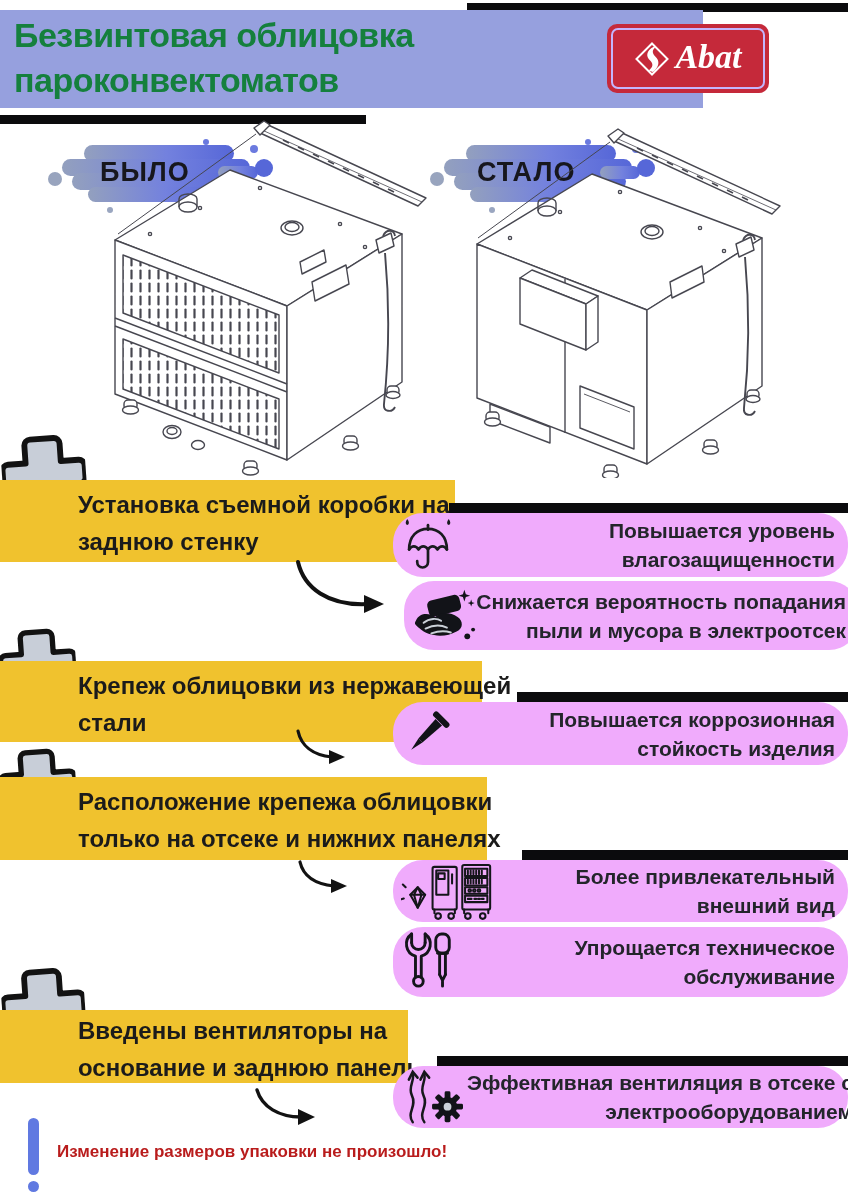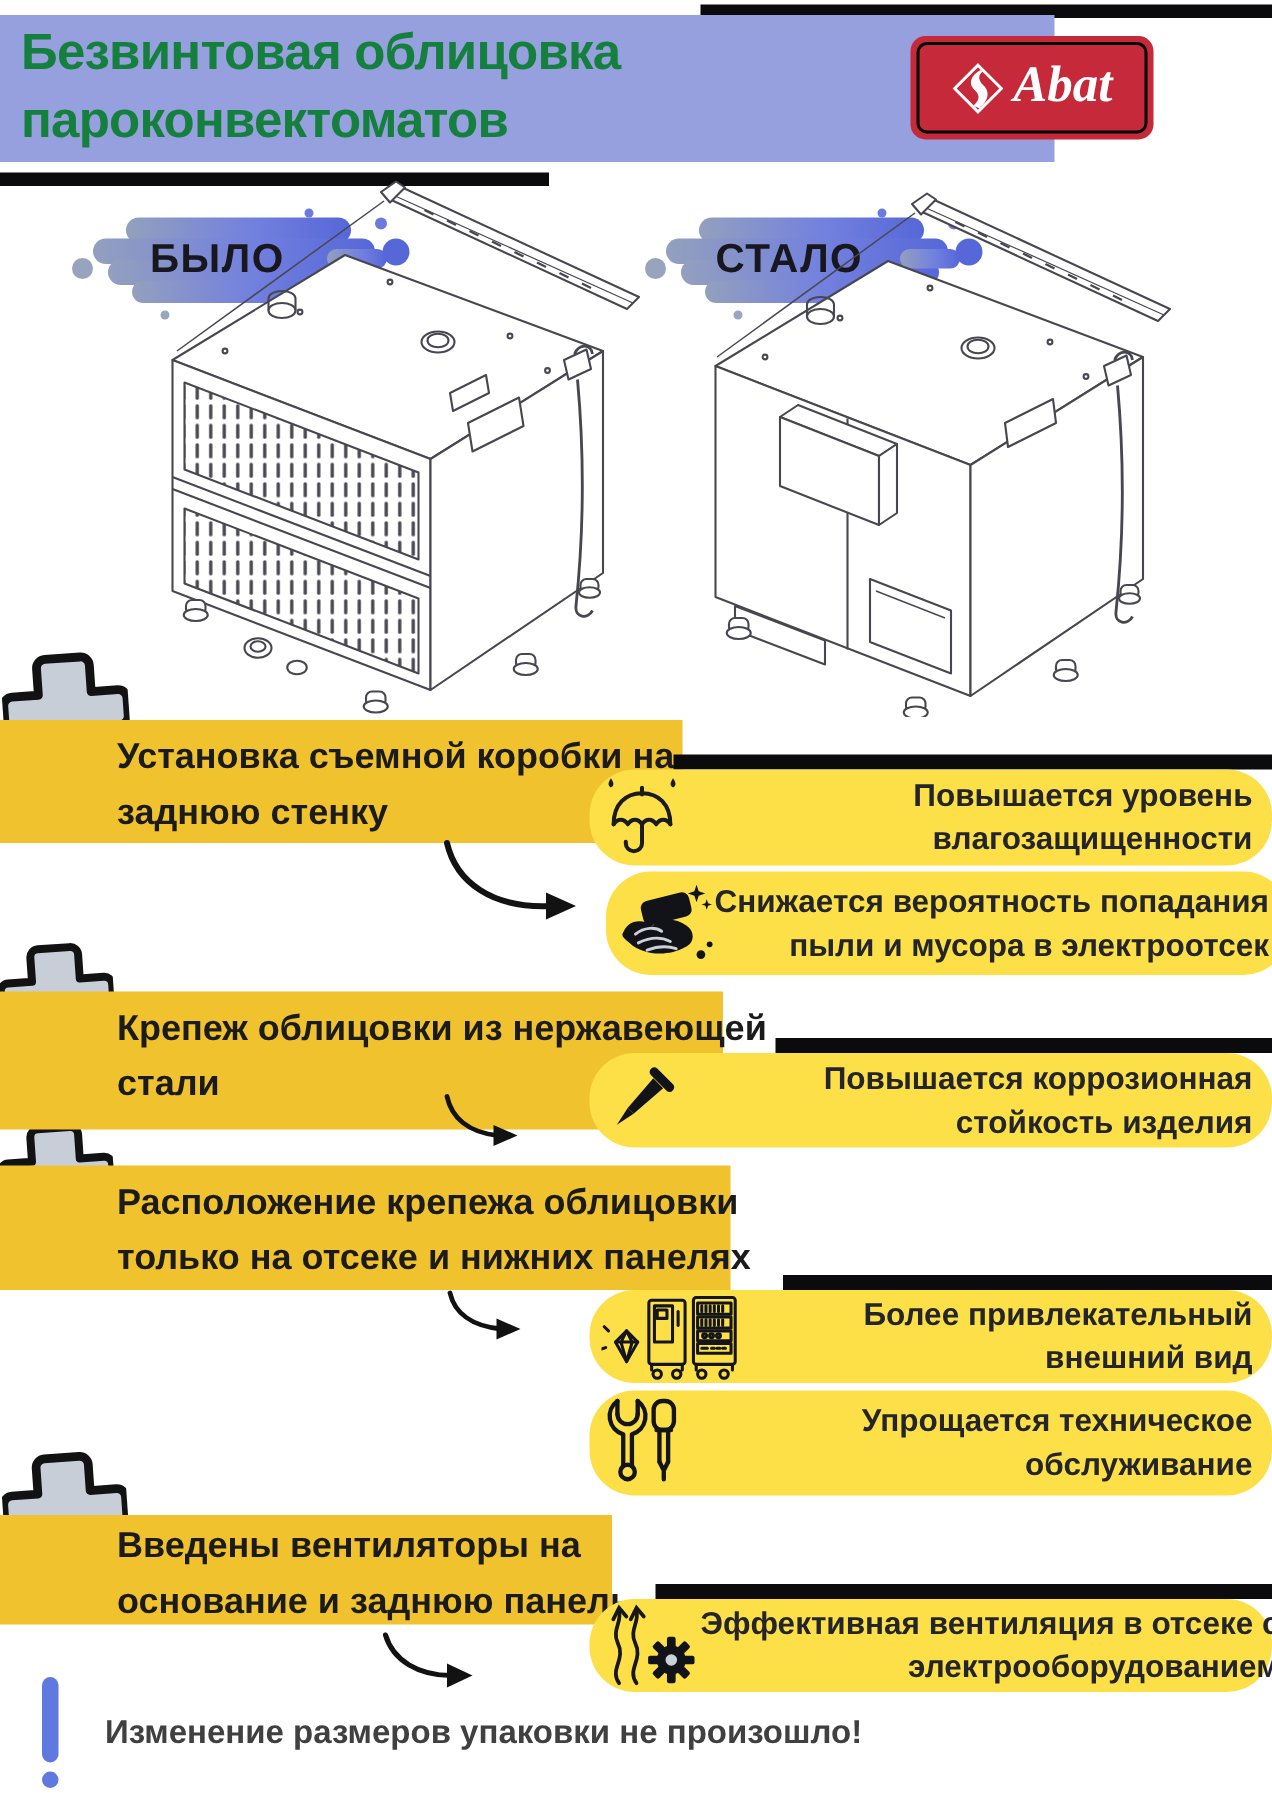--- a/index.html
+++ b/index.html
@@ -7,45 +7,45 @@
         font-family:"Liberation Sans",sans-serif;}
   .abs{position:absolute;}
 
   
   .bar-black{position:absolute;background:#0b0b0d;}
   .header-blue{position:absolute;left:0;top:10px;width:703px;height:98px;background:#96A0DE;}
   .page-title{position:absolute;left:14px;top:13px;font-size:34px;font-weight:bold;
               color:#15803d;line-height:45px;letter-spacing:-.5px;}
   .logo{position:absolute;left:607px;top:24px;width:162px;height:69px;background:#C5293A;
         border-radius:10px;padding:4px;box-sizing:border-box;}
-  .logo-inner{width:100%;height:100%;border:2px solid #000000;border-radius:7px;display:flex;
+  .logo-inner{width:100%;height:100%;border:2px solid #c4b5fd;border-radius:7px;display:flex;
               align-items:center;justify-content:center;gap:5px;box-sizing:border-box;}
   .logo-text{color:#fff;font-family:"Liberation Serif",serif;font-style:italic;
              font-weight:bold;font-size:34px;line-height:34px;padding-bottom:4px;}
 
   
   .ba-label{position:absolute;font-size:27px;font-weight:bold;color:#17171d;letter-spacing:1px;}
 
   
   .feature{position:absolute;left:0;background:#F0C22E;}
   .feature-text{position:absolute;left:78px;top:6px;font-size:24px;font-weight:bold;
                 color:#1b1b1b;line-height:37px;}
   .feature-line{white-space:nowrap;}
 
   
-  .benefit{position:absolute;background:#fde047;display:flex;align-items:center;border-radius:30px;}
+  .benefit{position:absolute;background:#f0abfc;display:flex;align-items:center;border-radius:30px;}
   .b-icon{flex:0 0 auto;margin-left:8px;}
   .b-text{flex:1;text-align:right;padding-right:13px;font-size:21px;font-weight:bold;
           color:#23252b;line-height:29px;}
   .b-line{white-space:nowrap;}
 
   
   .excl-bar{position:absolute;left:28px;top:1118px;width:11px;height:57px;border-radius:6px;background:#6079E1;}
   .excl-dot{position:absolute;left:28px;top:1181px;width:11px;height:11px;border-radius:50%;background:#6079E1;}
-  .footer-note{position:absolute;left:70px;top:1142px;font-size:22px;font-weight:bold;color:#404040;}
+  .footer-note{position:absolute;left:57px;top:1142px;font-size:17px;font-weight:bold;color:#b91c1c;}
 
   svg{display:block;}
 </style>
 </head>
 <body>
 
 <div class="page">
 
   <div class="bar-black" style="left:467px;top:3px;width:381px;height:9px;"></div>
   <div class="header-blue"></div>
@@ -240,21 +240,21 @@
   <svg class="abs" style="left:2px;top:965px;transform:rotate(-4deg);" width="83" height="83" viewBox="0 0 100 100">
     <path d="M36,8 h28 a7,7 0 0 1 7,7 v21 h21 a7,7 0 0 1 7,7 v14 a7,7 0 0 1 -7,7 h-21 v21 a7,7 0 0 1 -7,7 h-28 a7,7 0 0 1 -7,-7 v-21 h-21 a7,7 0 0 1 -7,-7 v-14 a7,7 0 0 1 7,-7 h21 v-21 a7,7 0 0 1 7,-7 z" fill="#C8CED8" stroke="#121212" stroke-width="7" stroke-linejoin="round"></path>
   </svg>
 
   <div class="feature" style="top:480px;width:455px;height:82px;">
     <div class="feature-text">
       <div class="feature-line">Установка съемной коробки на</div>
       <div class="feature-line">заднюю стенку</div>
     </div>
   </div>
-  <div class="feature" style="top:661px;width:482px;height:92px;">
+  <div class="feature" style="top:661px;width:482px;height:81px;">
     <div class="feature-text">
       <div class="feature-line">Крепеж облицовки из нержавеющей</div>
       <div class="feature-line">стали</div>
     </div>
   </div>
   <div class="feature" style="top:777px;width:487px;height:83px;">
     <div class="feature-text">
       <div class="feature-line">Расположение крепежа облицовки</div>
       <div class="feature-line">только на отсеке и нижних панелях</div>
     </div>

